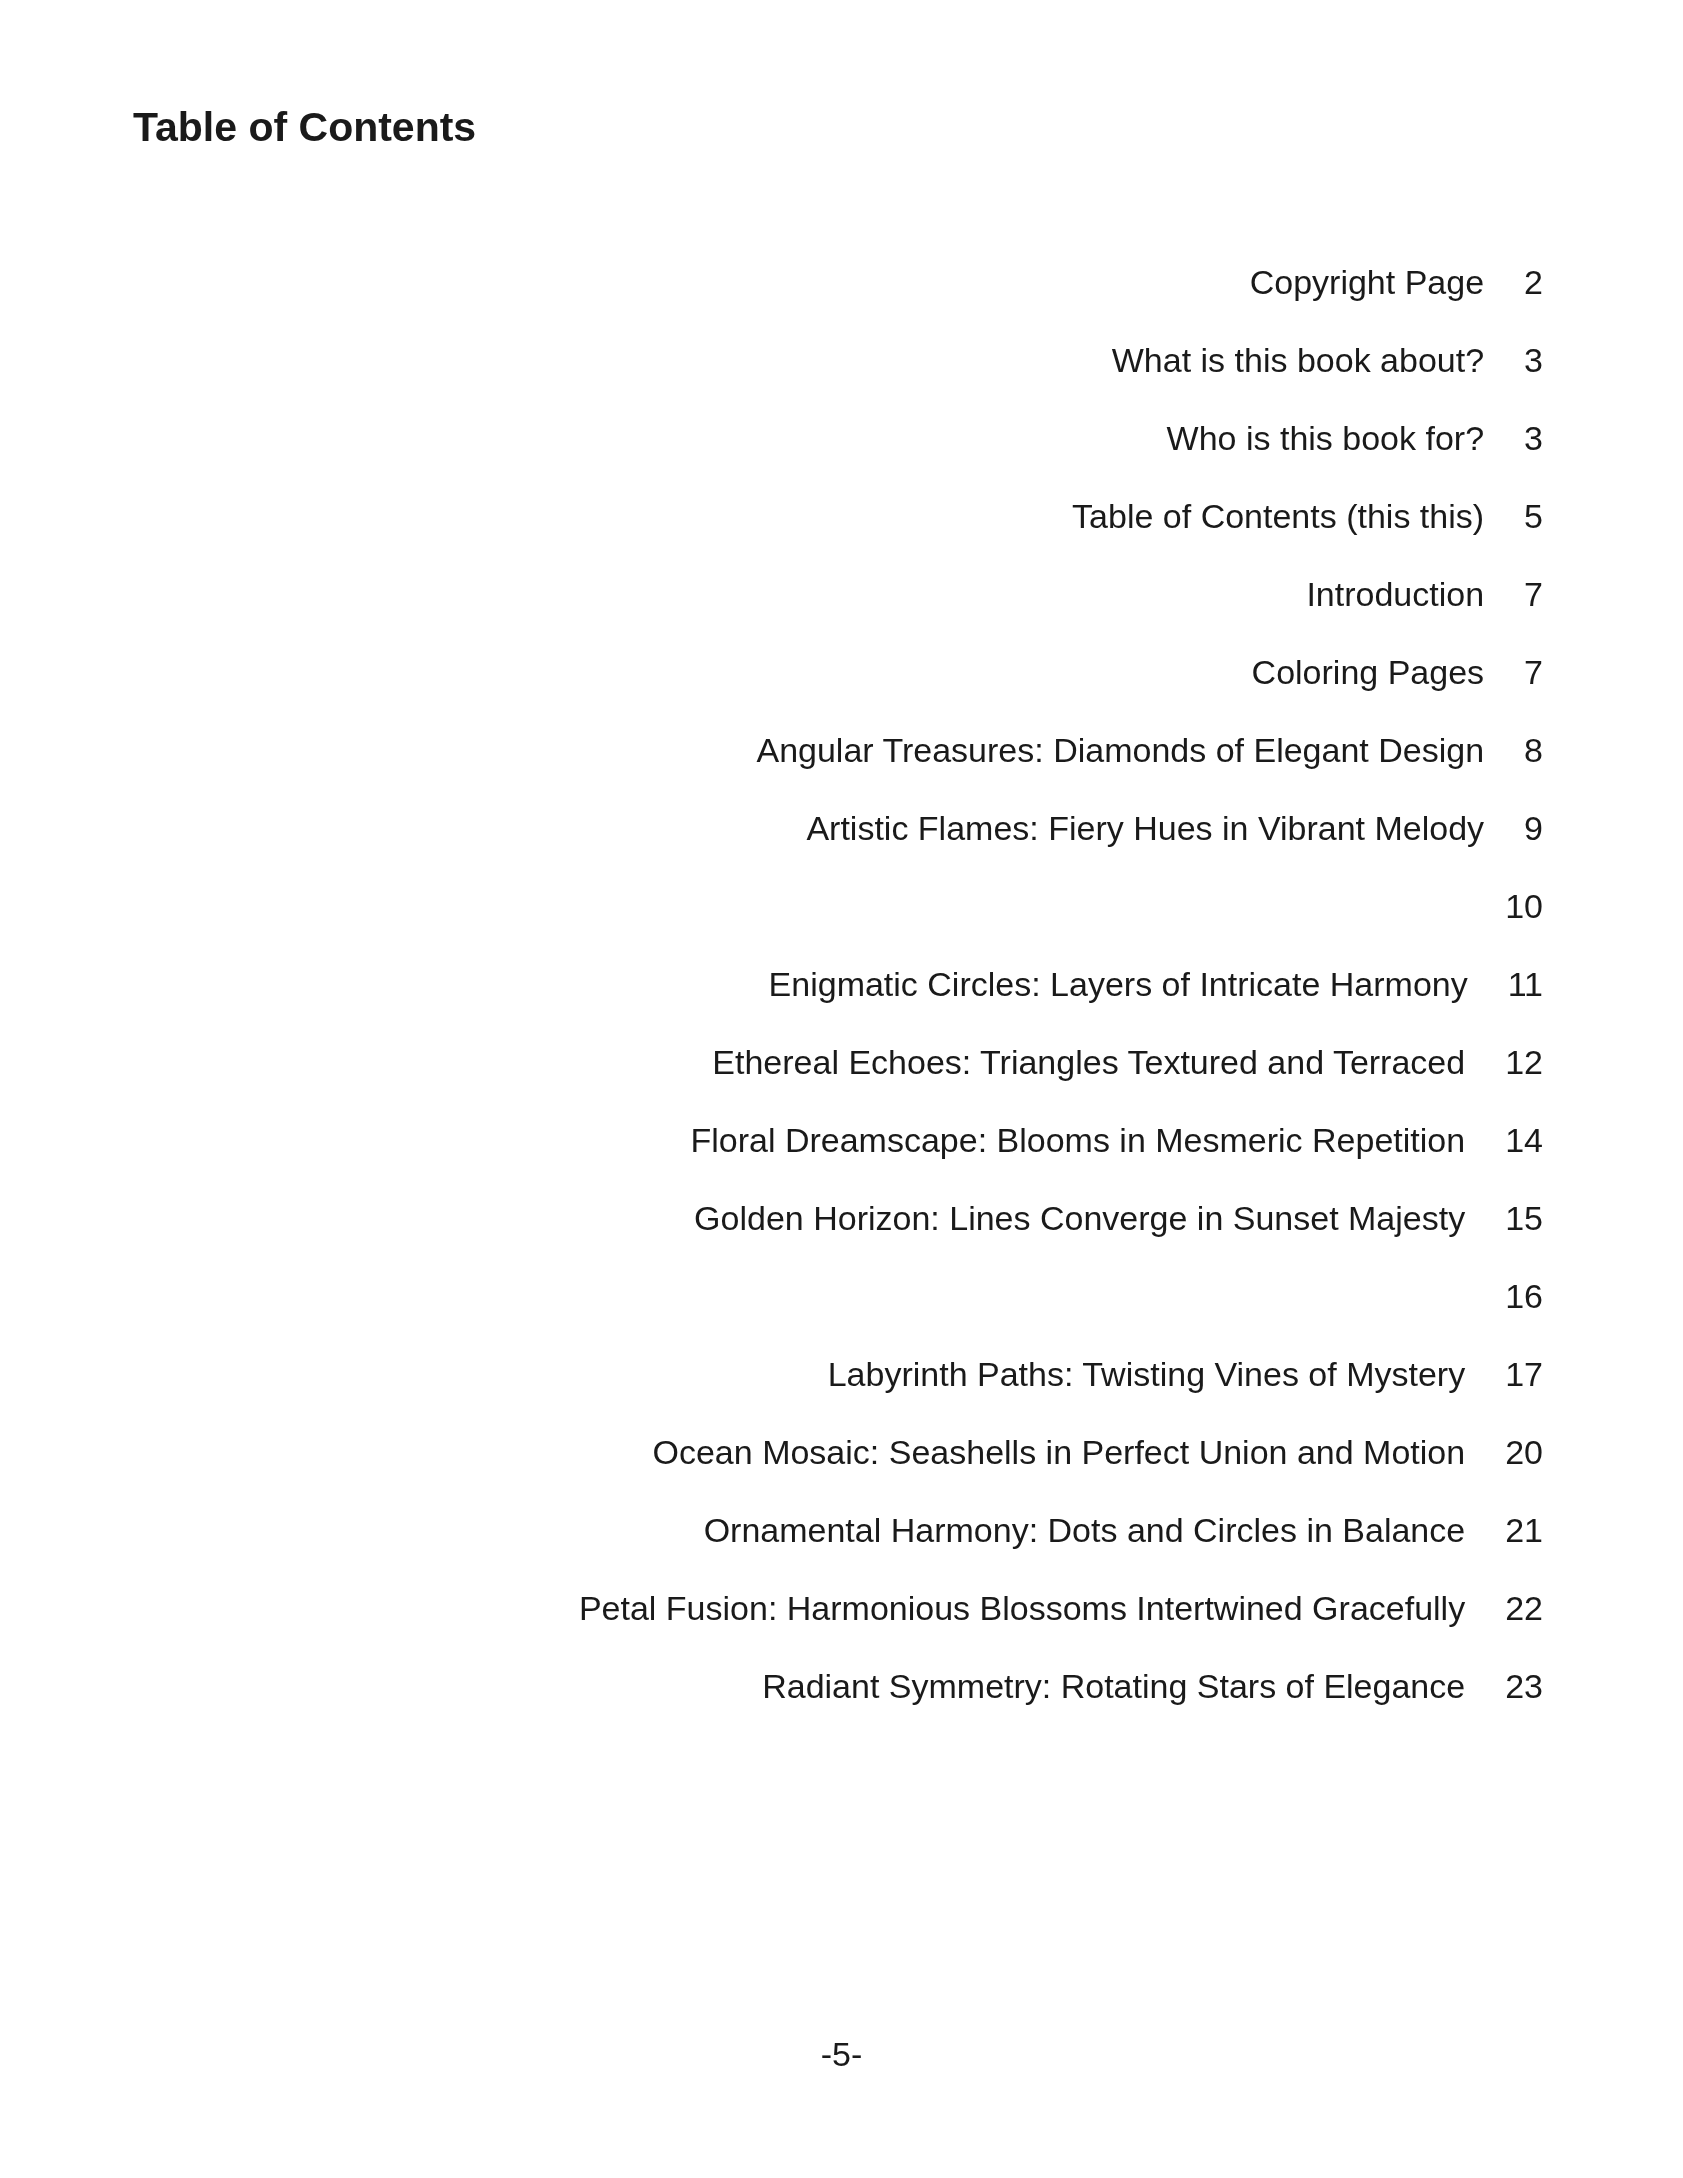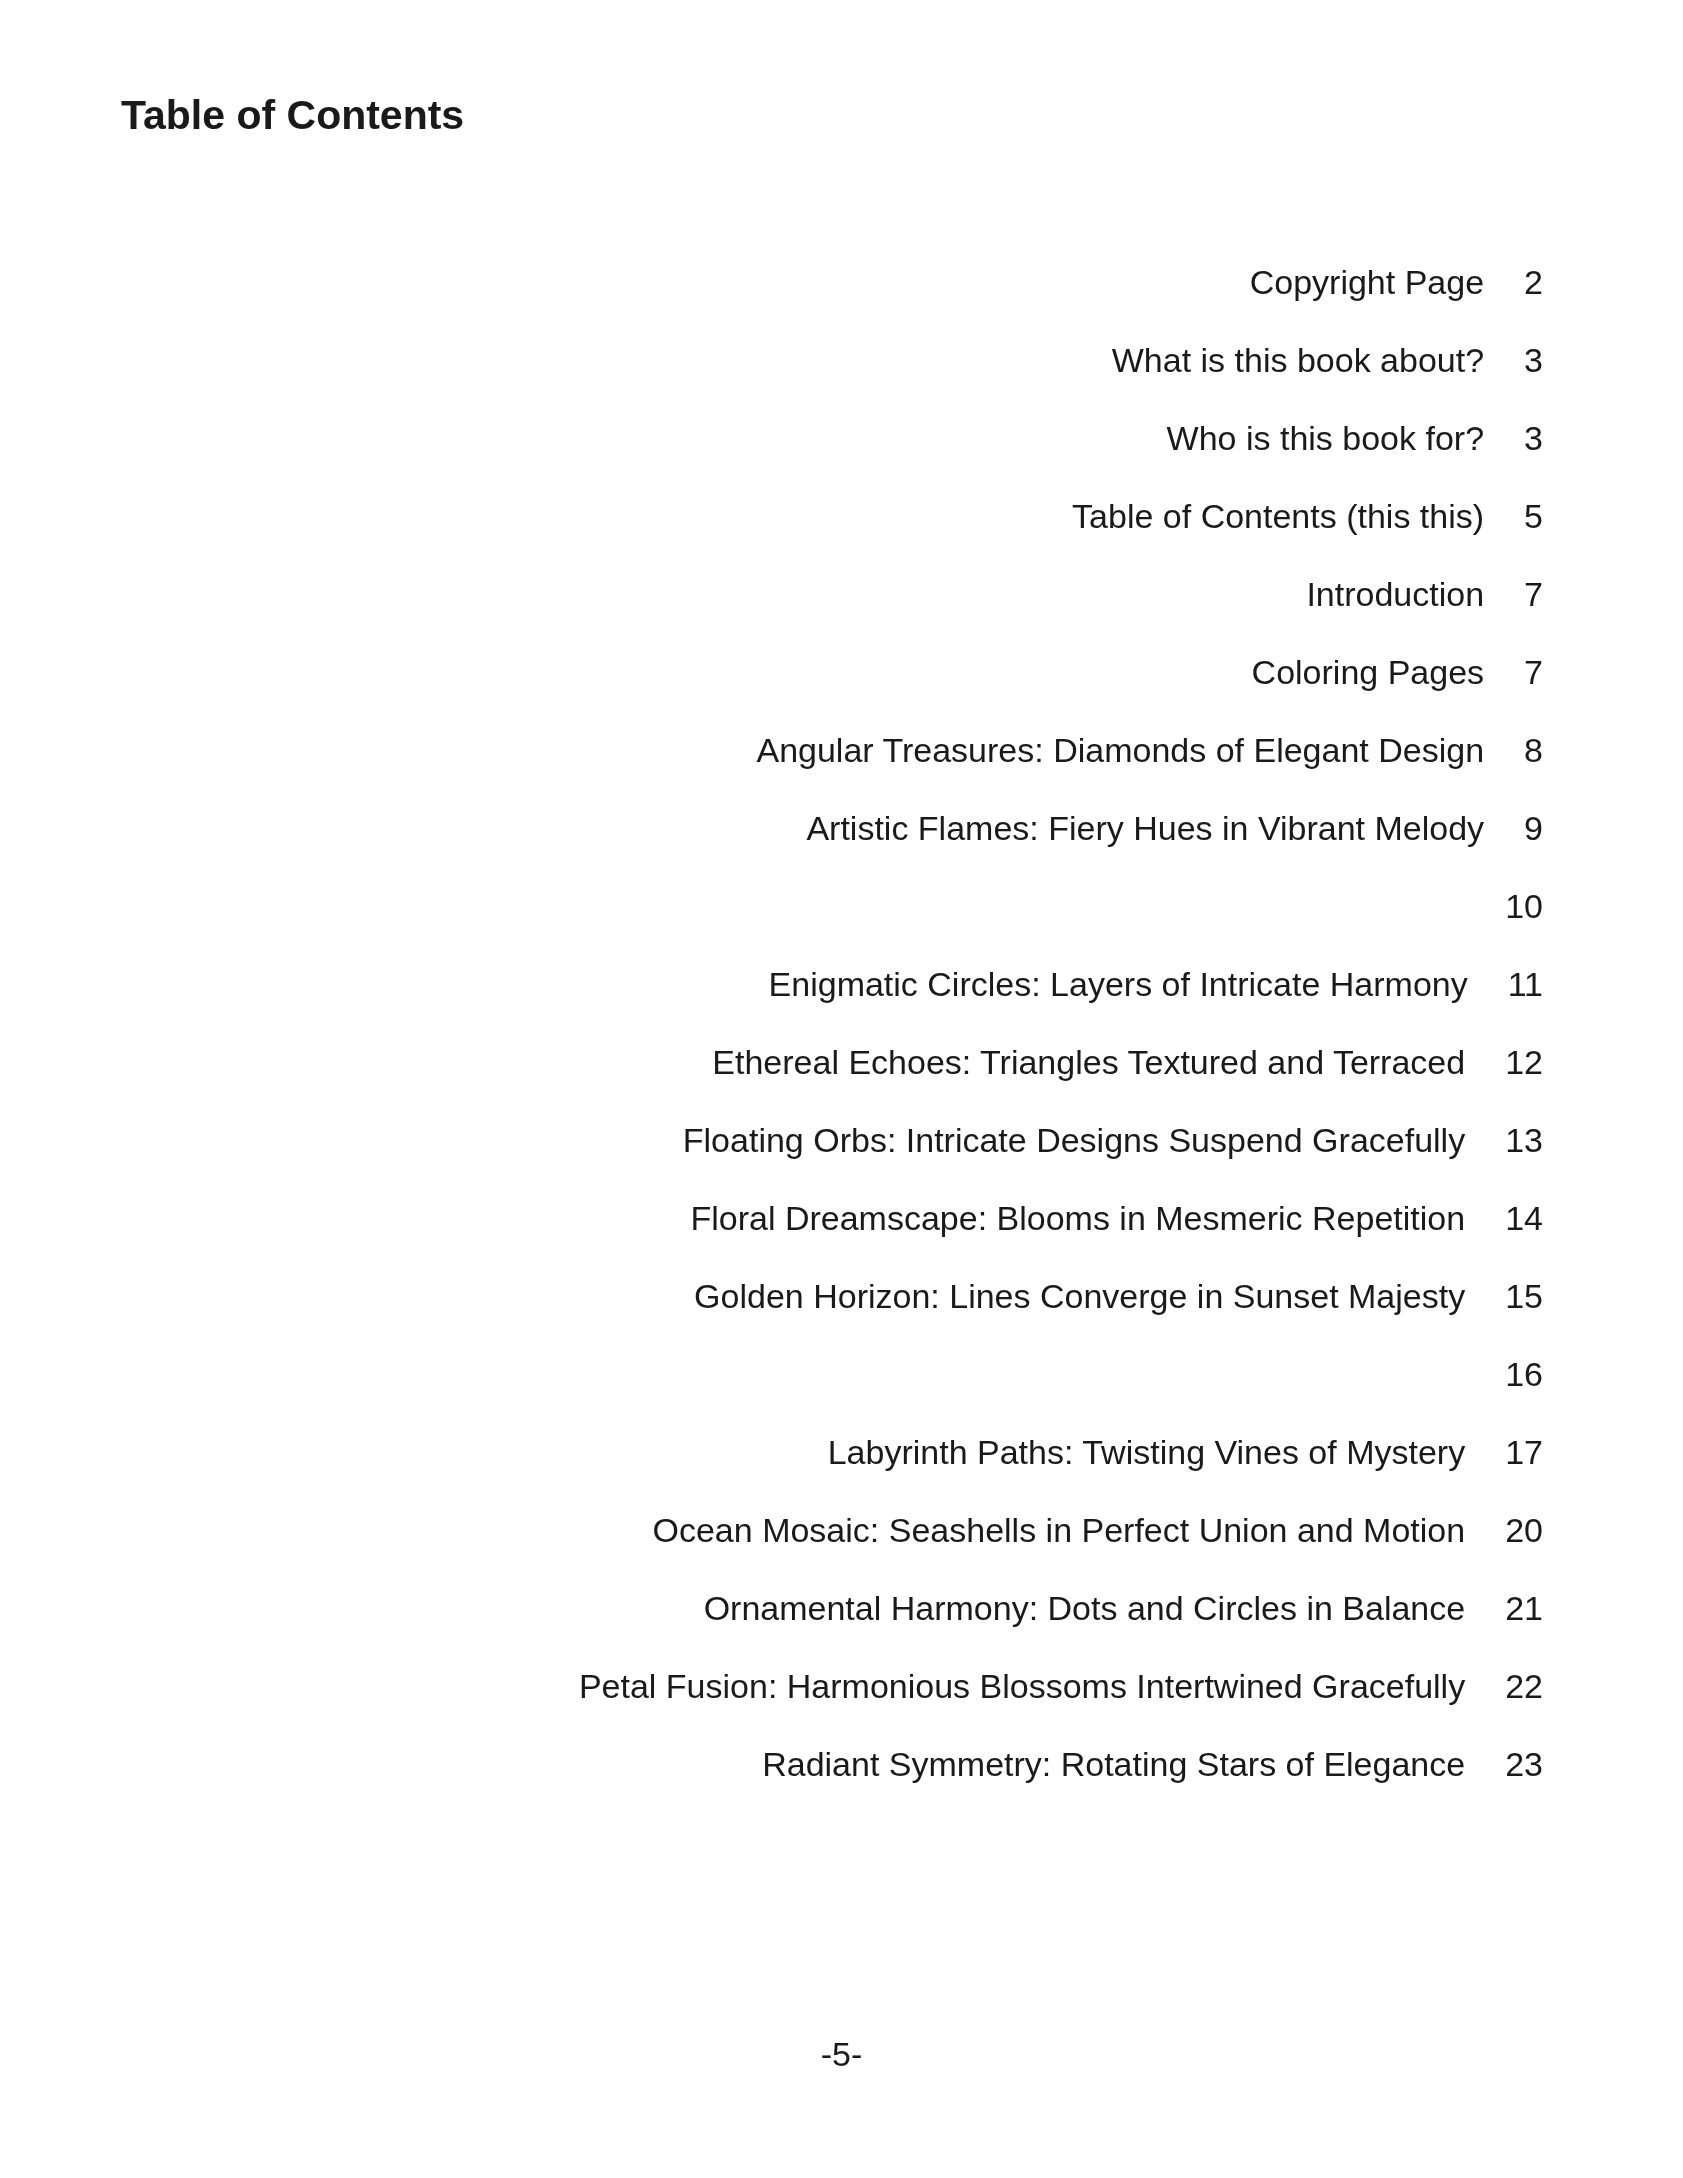--- a/index.html
+++ b/index.html
@@ -16,21 +16,21 @@
     overflow: hidden;
   }
   .page {
     position: absolute;
     inset: 0;
   }
   .title {
     position: absolute;
     left: 121px;
     top: 93px;
-    margin: 0;
+    margin: 12px;
     font-size: 41px;
     font-weight: 700;
     line-height: 1.1;
     color: var(--text-color, #1a1a1a);
   }
   .toc {
     position: absolute;
     left: 121px;
     top: 244px;
     width: 1422px;
@@ -105,24 +105,20 @@
   </div>
       <div class="toc-row">
     <span class="toc-label">Enigmatic Circles: Layers of Intricate Harmony</span>
     <span class="toc-page">11</span>
   </div>
       <div class="toc-row">
     <span class="toc-label">Ethereal Echoes: Triangles Textured and Terraced</span>
     <span class="toc-page">12</span>
   </div>
       <div class="toc-row">
-    <span class="toc-label">Floating Orbs: Intricate Designs Suspend Gracefully</span>
-    <span class="toc-page">13</span>
-  </div>
-      <div class="toc-row">
     <span class="toc-label">Floral Dreamscape: Blooms in Mesmeric Repetition</span>
     <span class="toc-page">14</span>
   </div>
       <div class="toc-row">
     <span class="toc-label">Golden Horizon: Lines Converge in Sunset Majesty</span>
     <span class="toc-page">15</span>
   </div>
       <div class="toc-row">
     <span class="toc-page">16</span>
   </div>

